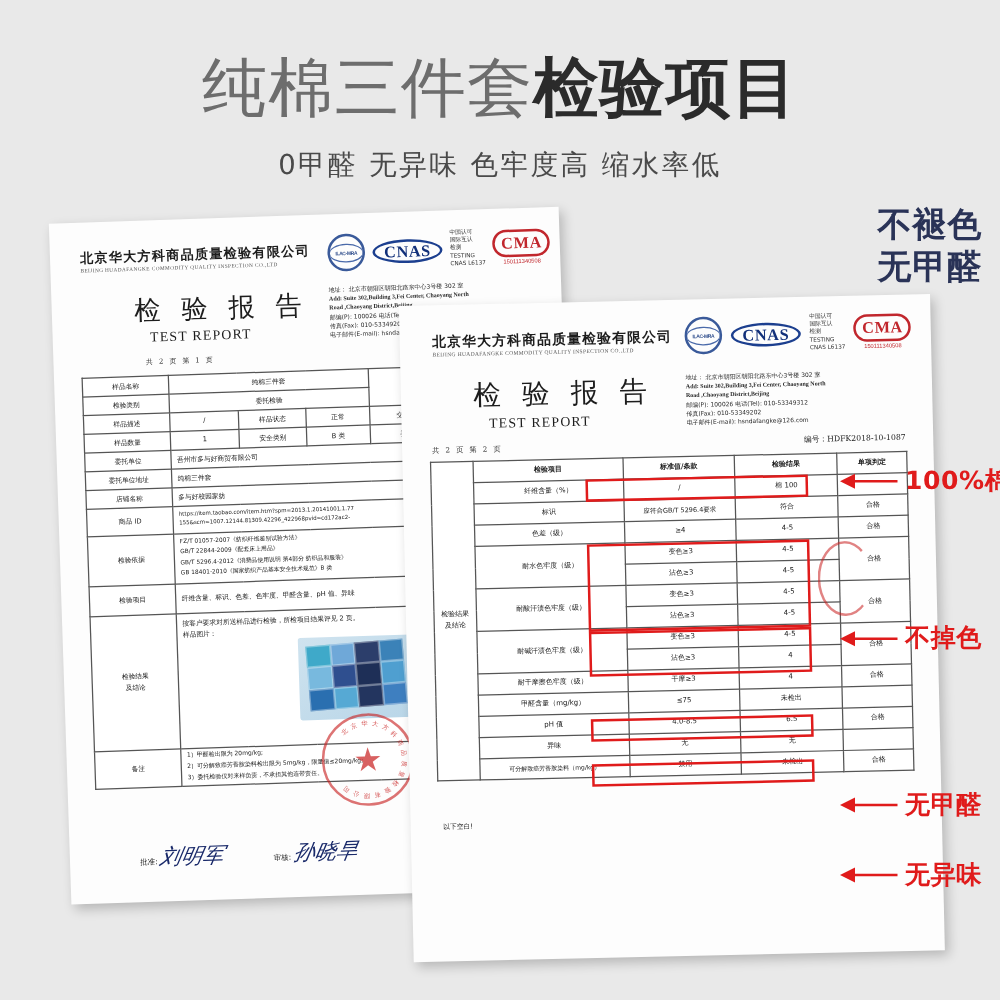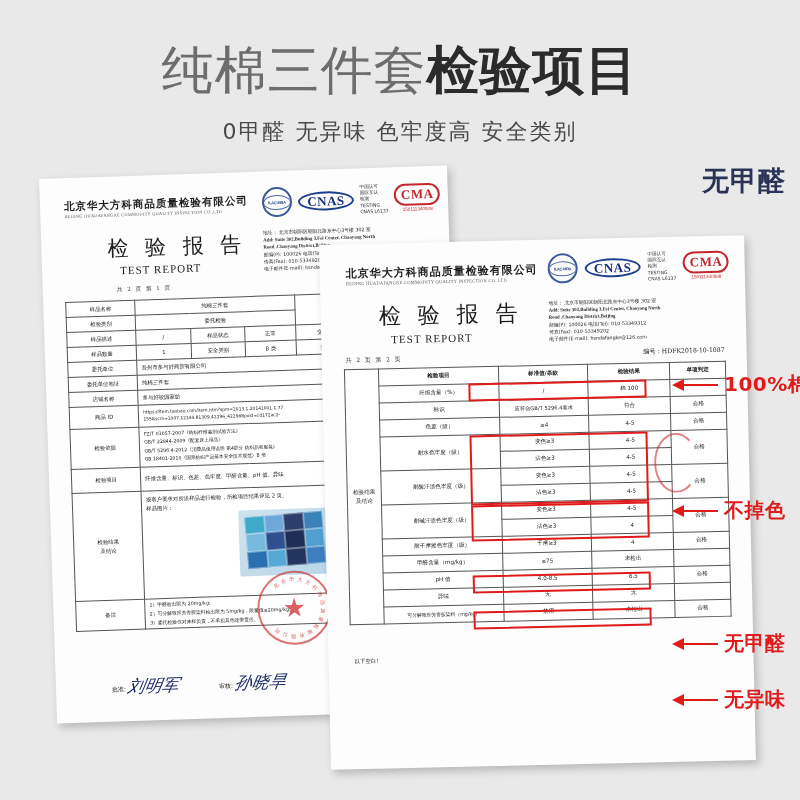--- a/index.html
+++ b/index.html
@@ -220,23 +220,24 @@
     position: absolute; font-size: 5.4px; color: #1a1a1a;
     font-family: "DejaVu Sans", sans-serif;
   }
 </style>
 </head>
 <body>
 
 <div class="headline">
   <span class="thin">纯棉三件套</span><span class="bold">检验项目</span>
 </div>
-<div class="subline">0甲醛 无异味 色牢度高 安全类别</div>
+<div class="subline">0甲醛 无异味 色牢度高 缩水率低</div>
 
 <div class="navy-callout">
+  <div>不褪色</div>
   <div>无甲醛</div>
 </div>
 
 <div class="doc" id="doc1">
   <div class="doc-inner">
     <div class="co-name" style="position:absolute;left:24px;top:22px;font-size:10.5px;letter-spacing:1px;">北京华大方科商品质量检验有限公司</div>
     <div class="co-name-en" style="position:absolute;left:24px;top:36px;font-size:4.3px;letter-spacing:0.3px;">BEIJING HUADAFANGKE COMMODITY QUALITY INSPECTION CO.,LTD</div>
 
     <div class="logos" style="left:222px;top:16px;gap:6px;">
       <div class="logo-circle">

